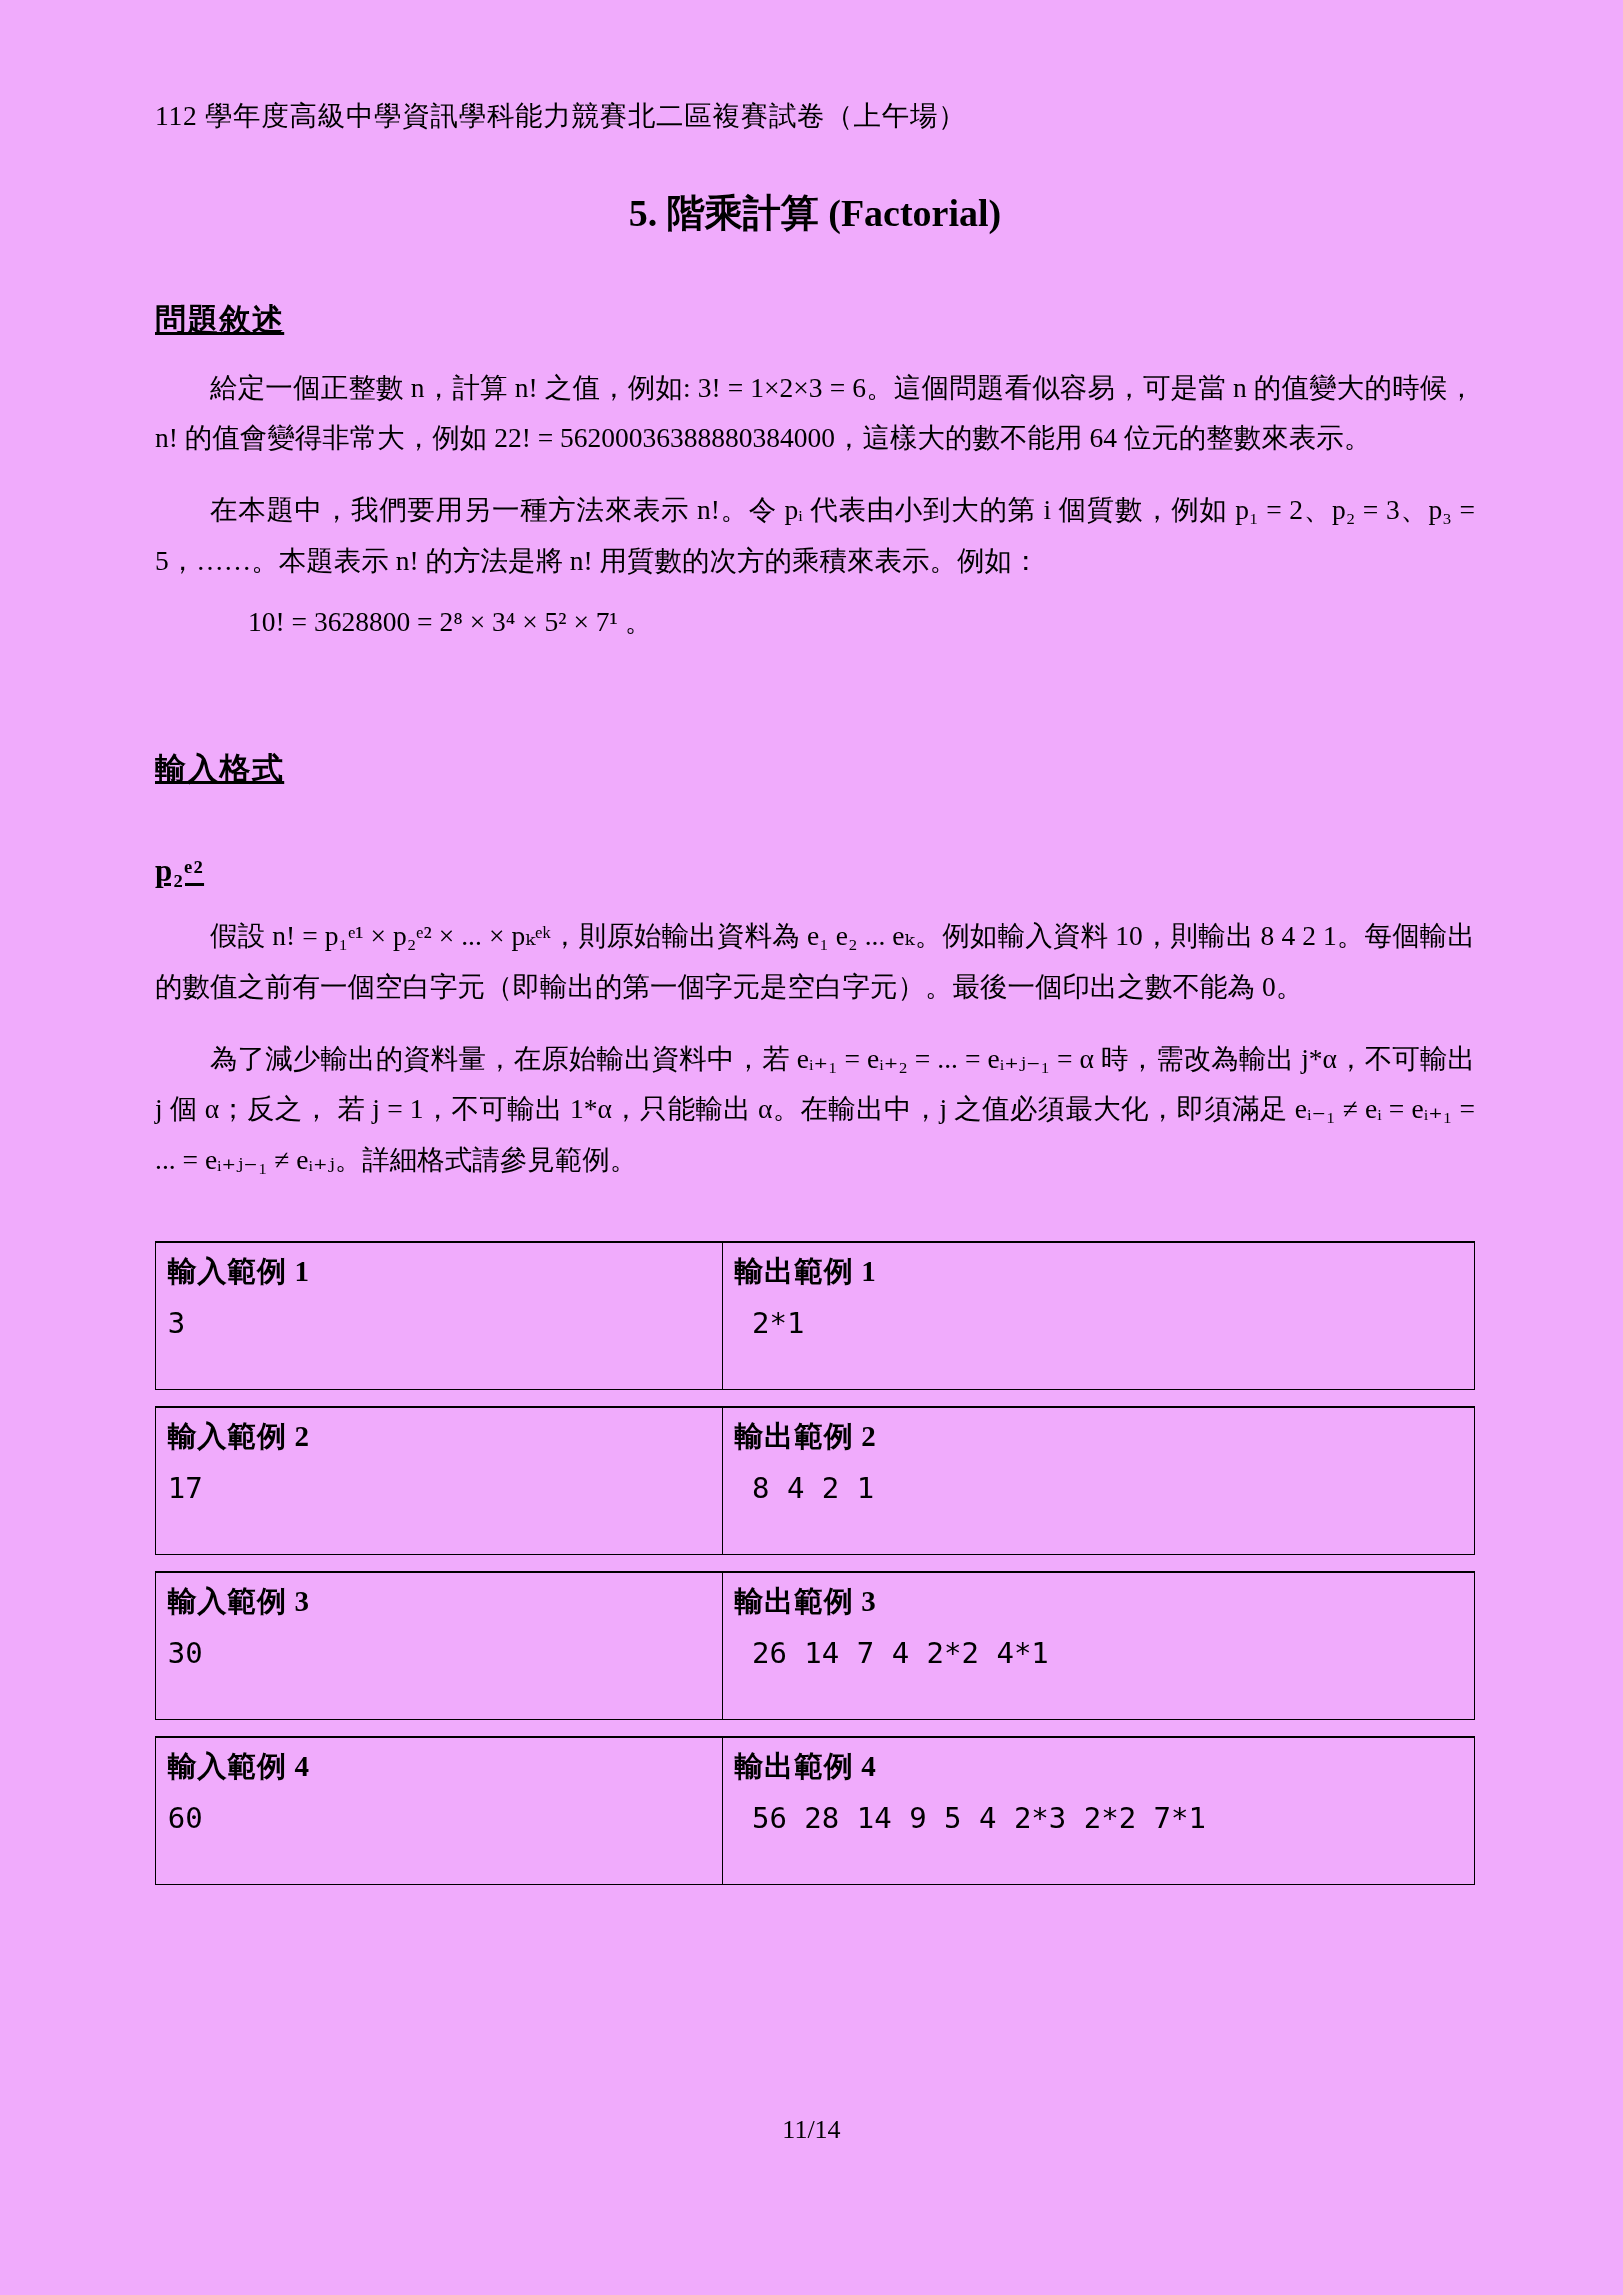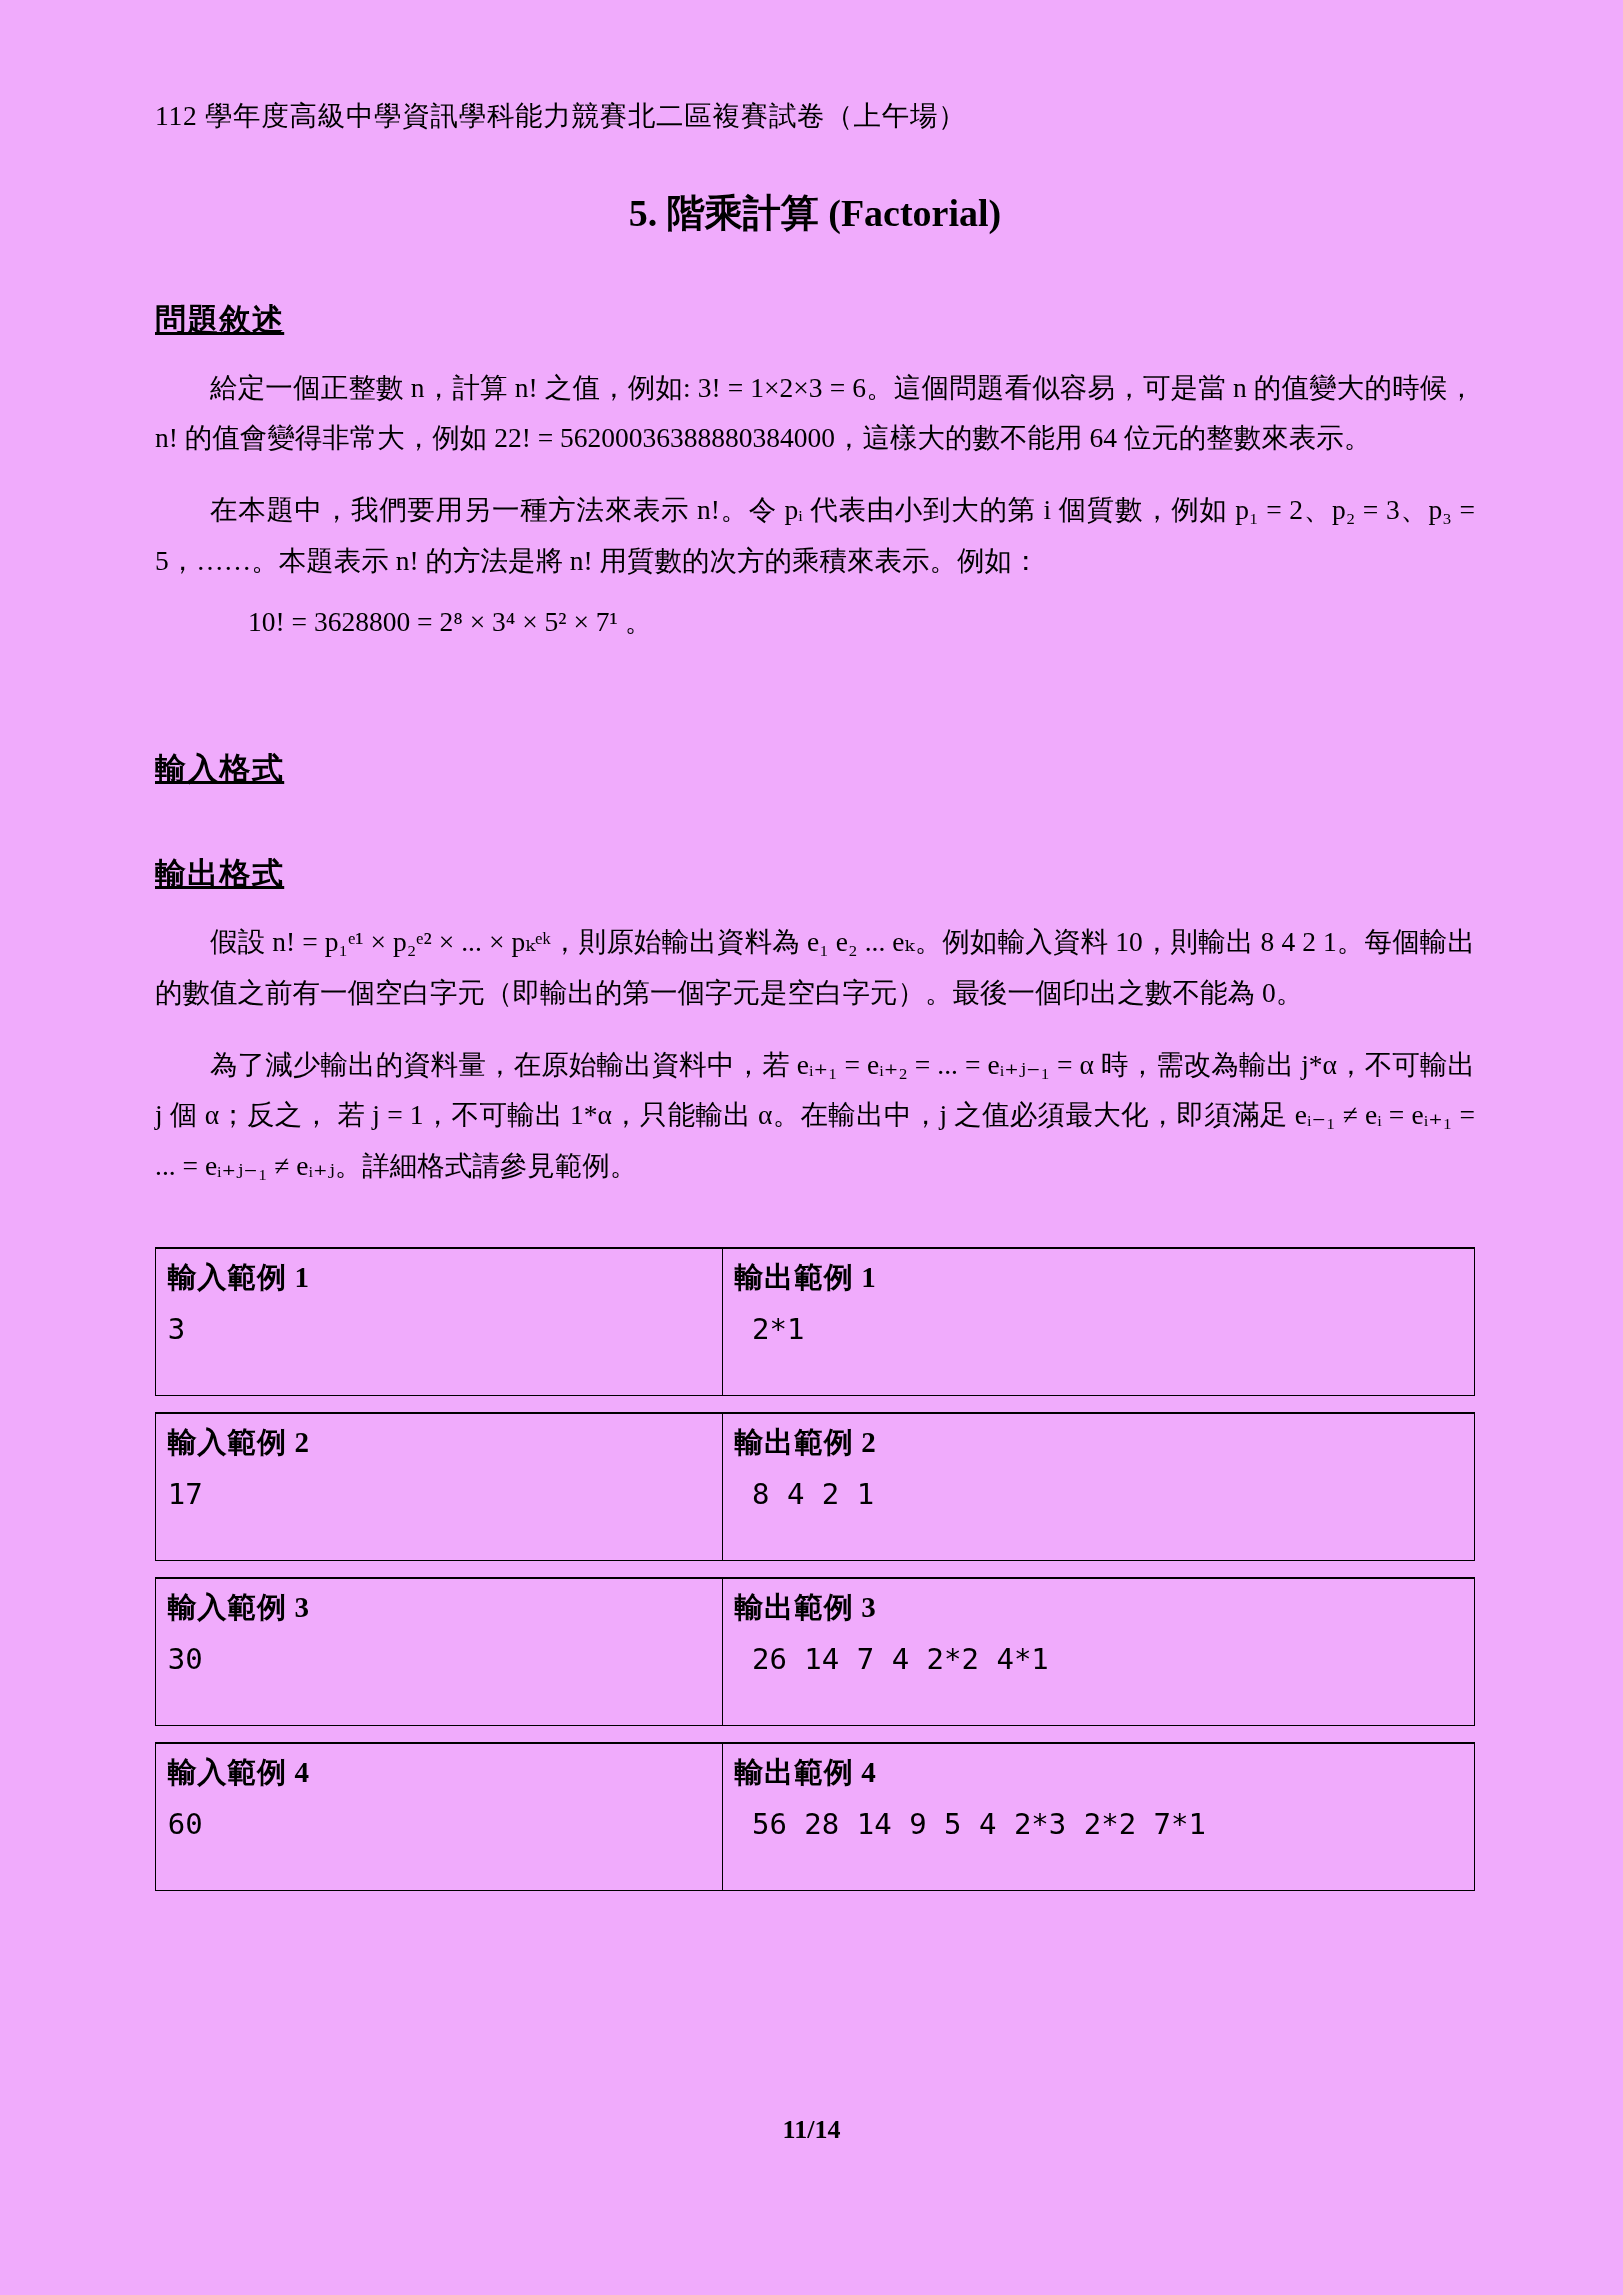--- a/index.html
+++ b/index.html
@@ -82,40 +82,39 @@
     margin-top: 14.4px;
     white-space: pre;
   }
   .page-footer {
     position: absolute;
     left: 0;
     right: 0;
     bottom: 150px;
     text-align: center;
     font-size: 26px;
-    font-weight: bold;
   }
 </style>
 </head>
 <body>
 
 <div class="page">
 
   <div class="doc-header">112 學年度高級中學資訊學科能力競賽北二區複賽試卷（上午場）</div>
 
   <div class="doc-title">5.  階乘計算  (Factorial)</div>
 
   <div class="section-heading h-problem">問題敘述</div>
   <div class="body-para">給定一個正整數 n，計算 n! 之值，例如: 3! = 1×2×3 = 6。這個問題看似容易，可是當 n 的值變大的時候，n!  的值會變得非常大，例如  22! = 56200036388880384000，這樣大的數不能用 64  位元的整數來表示。</div>
   <div class="body-para">在本題中，我們要用另一種方法來表示 n!。令 pᵢ 代表由小到大的第 i 個質數，例如 p₁ = 2、p₂ = 3、p₃ = 5，……。本題表示 n!  的方法是將 n!  用質數的次方的乘積來表示。例如：</div>
   <div class="formula-line">10! = 3628800 = 2⁸  ×  3⁴  ×  5²  ×  7¹ 。</div>
 
   <div class="section-heading h-input">輸入格式</div>
 
-  <div class="section-heading h-output">輸出格式</div>
+  <div class="section-heading h-output">p₂ᵉ²</div>
   <div class="body-para">假設 n! =  p₁ᵉ¹ × p₂ᵉ² × ... × pₖᵉᵏ，則原始輸出資料為 e₁ e₂ ... eₖ。例如輸入資料 10，則輸出 8 4 2 1。每個輸出的數值之前有一個空白字元（即輸出的第一個字元是空白字元）。最後一個印出之數不能為 0。</div>
   <div class="body-para">為了減少輸出的資料量，在原始輸出資料中，若 eᵢ₊₁ = eᵢ₊₂ = ... = eᵢ₊ⱼ₋₁ = α 時，需改為輸出 j*α，不可輸出 j 個 α；反之， 若 j = 1，不可輸出 1*α，只能輸出 α。在輸出中，j 之值必須最大化，即須滿足 eᵢ₋₁ ≠ eᵢ = eᵢ₊₁ = ... = eᵢ₊ⱼ₋₁ ≠ eᵢ₊ⱼ。詳細格式請參見範例。</div>
 
   <div class="examples">
 
     <div class="example-row">
       <div class="example-cell cell-input">
         <div class="example-label">輸入範例 1</div>
         <div class="example-value">3</div>
       </div>

